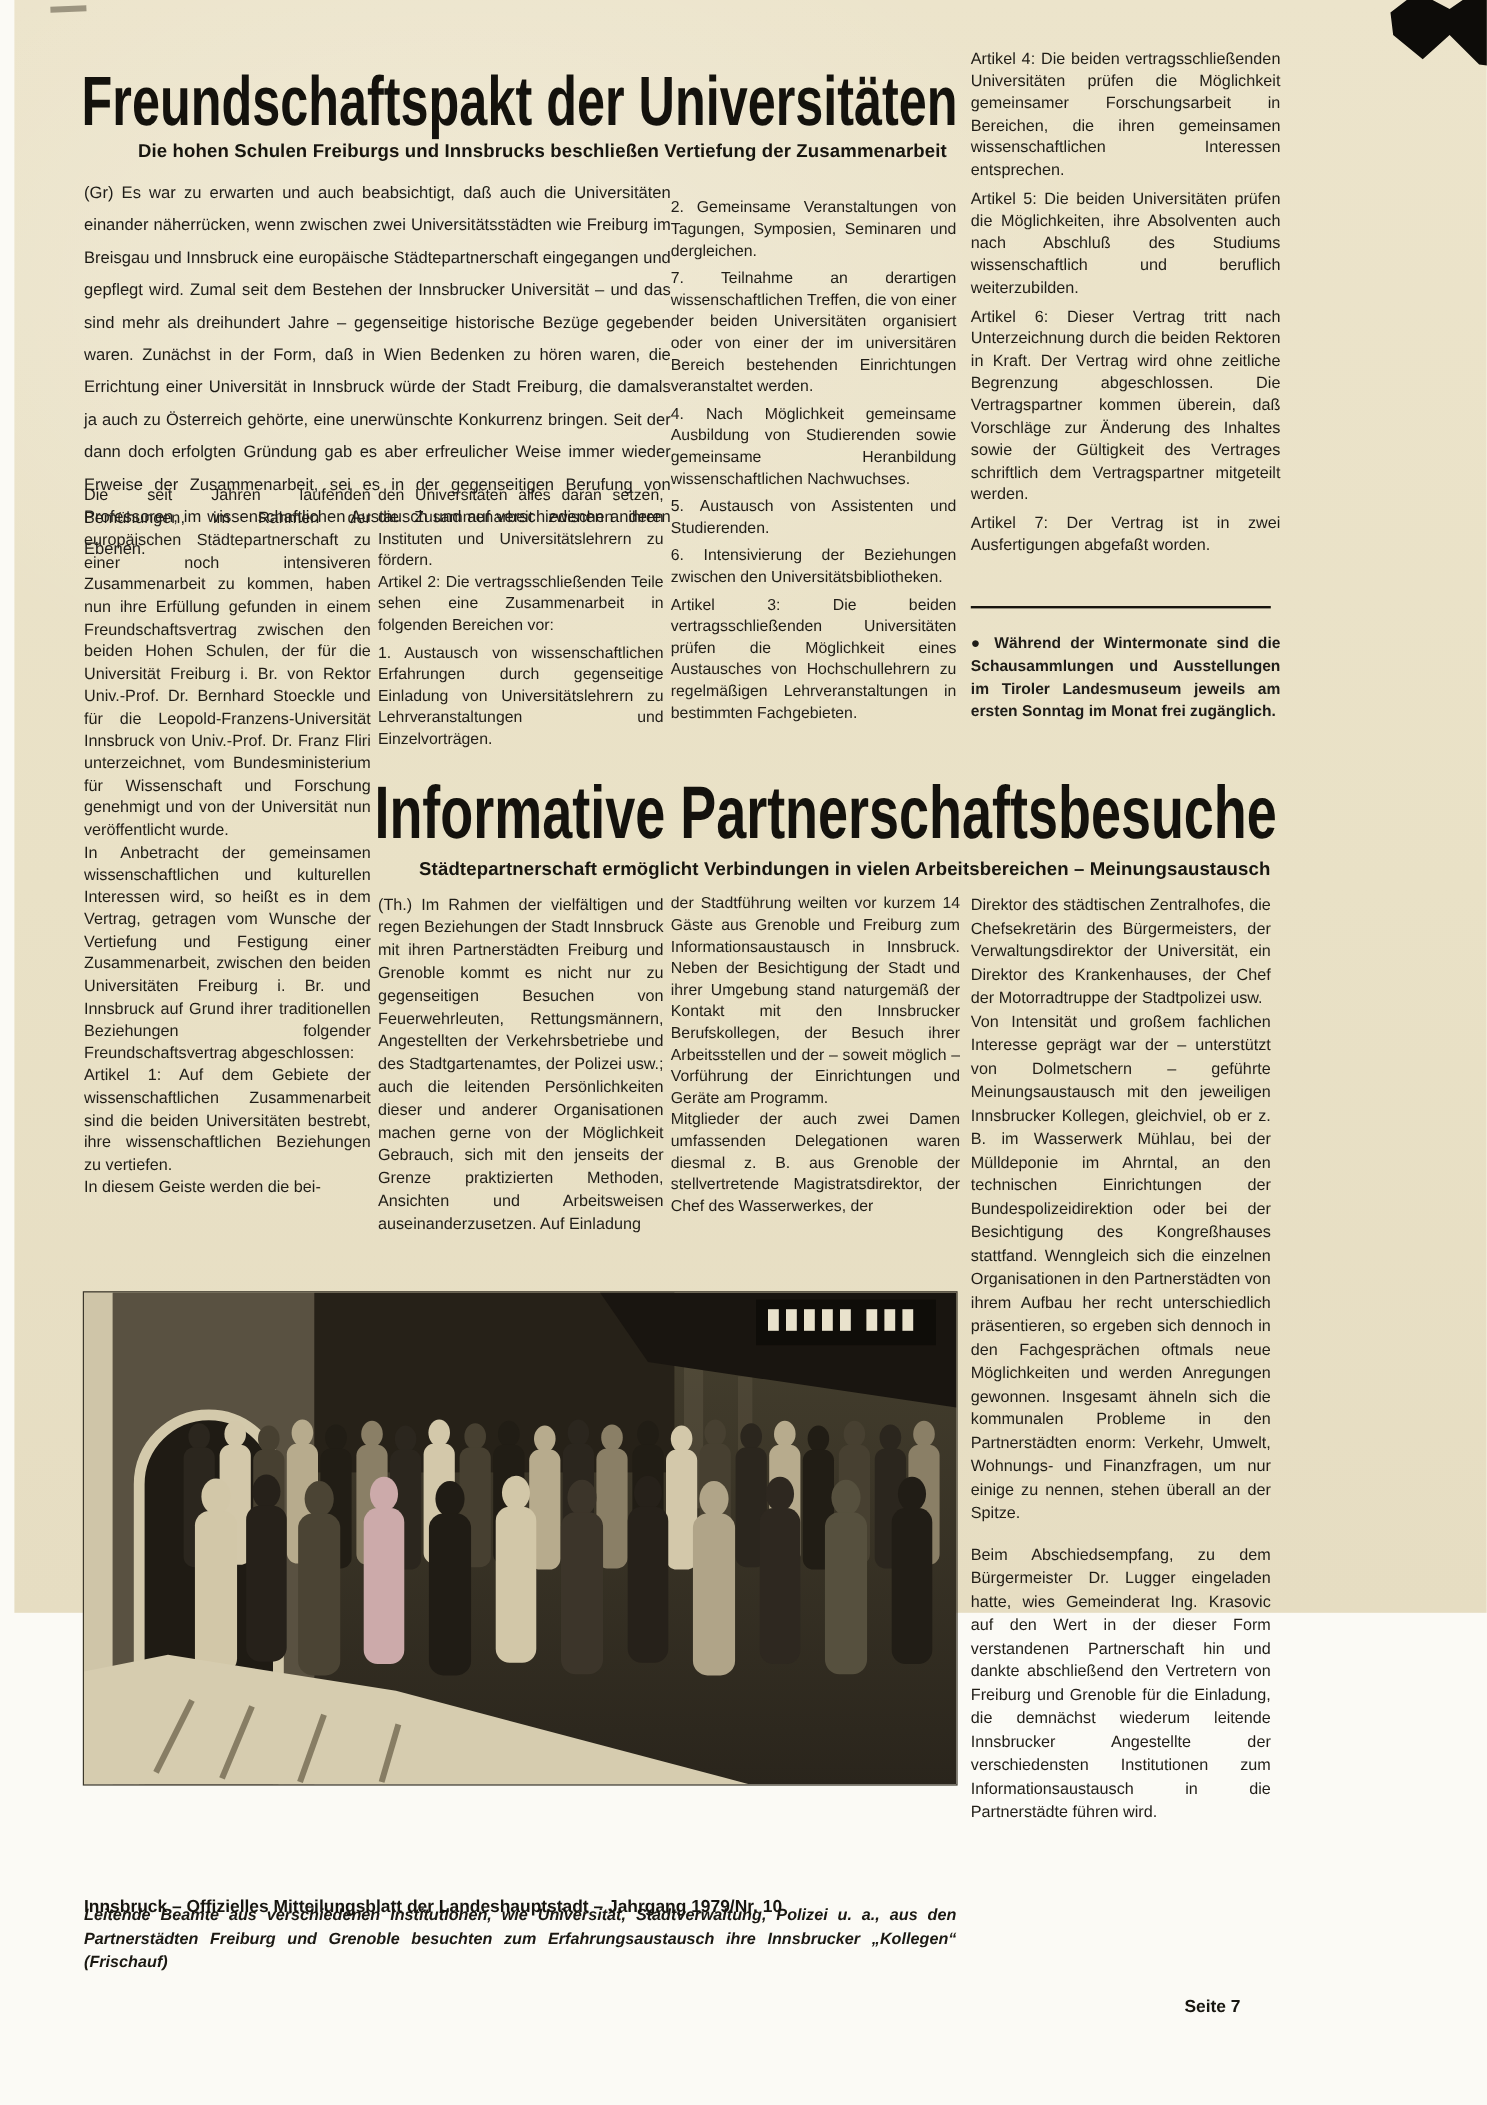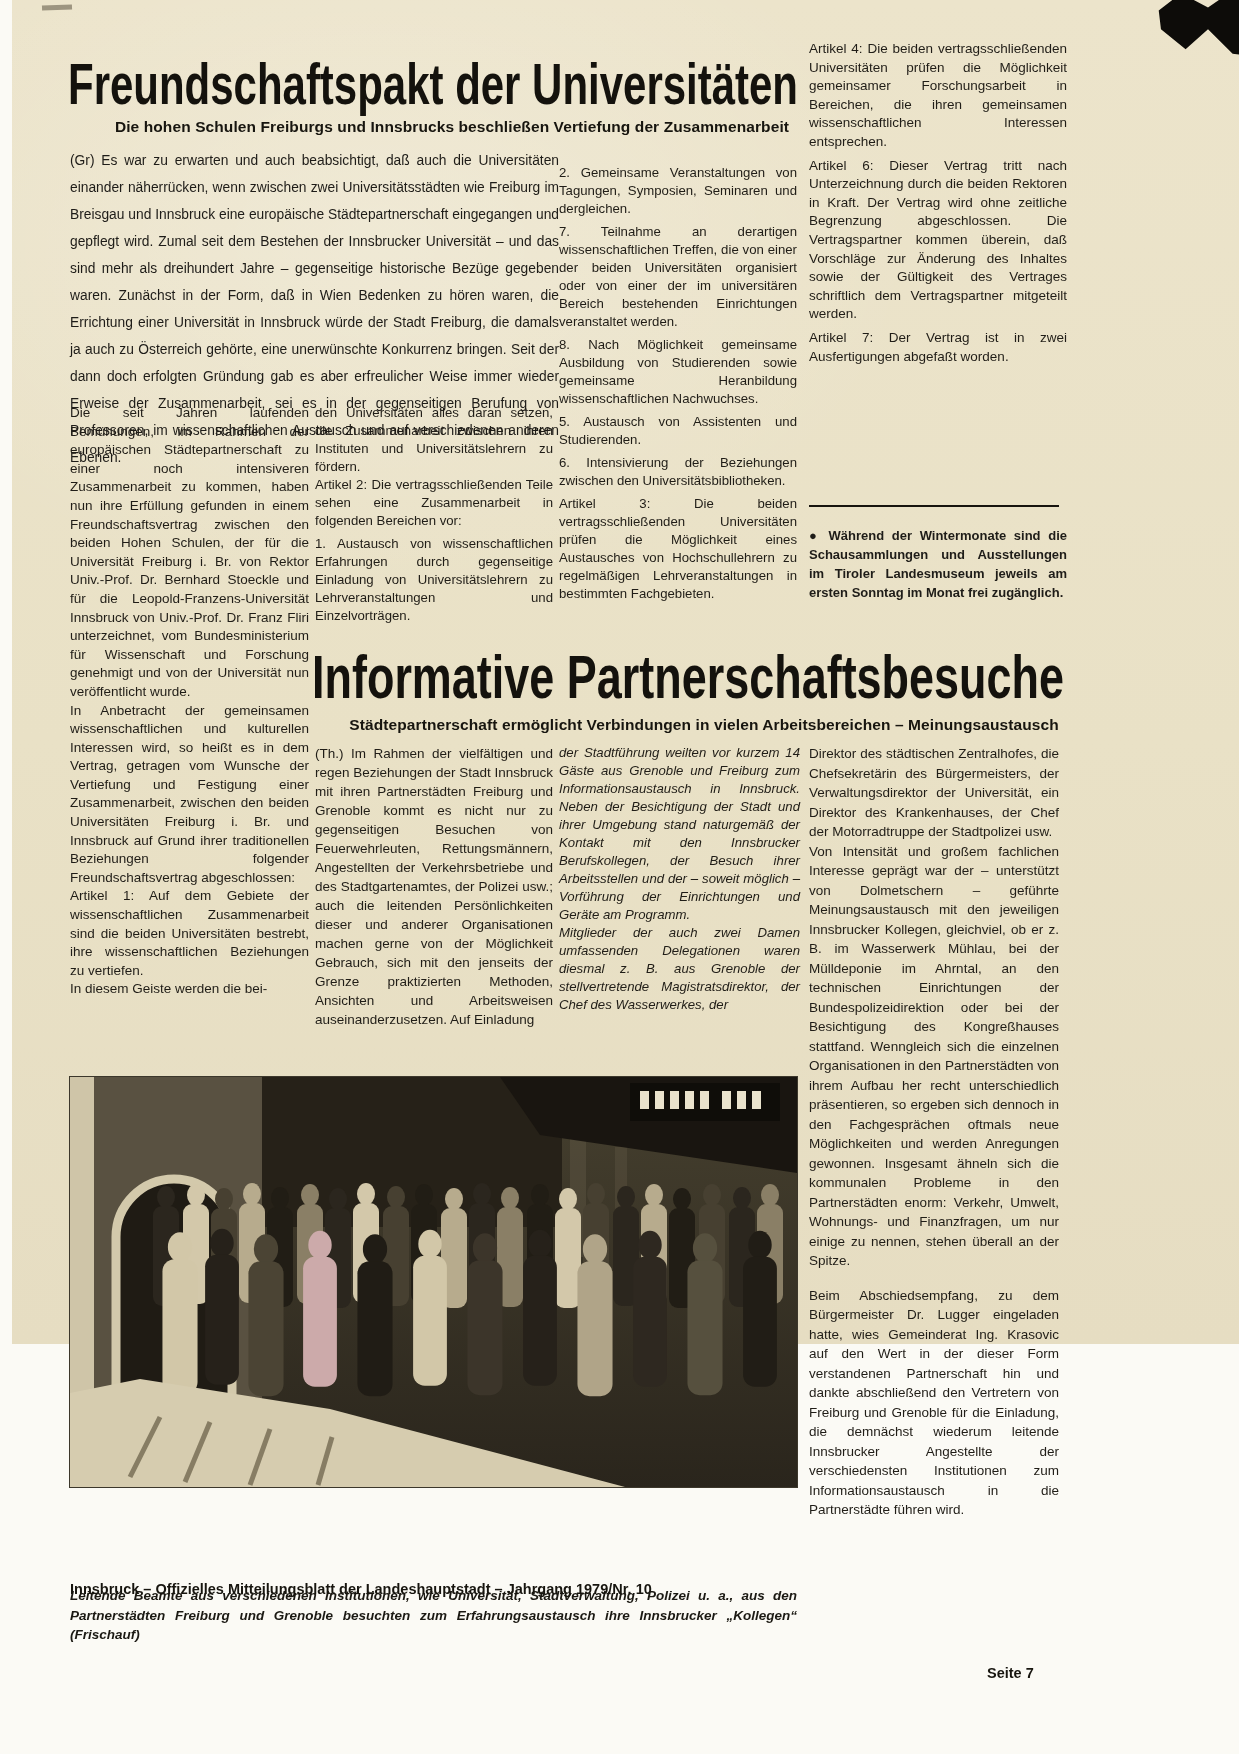--- a/index.html
+++ b/index.html
@@ -61,45 +61,46 @@
 
   <div class="bodycol tight" style="left:303px;top:404px;width:238px;">
     <p>den Universitäten alles daran setzen, die Zusammenarbeit zwischen ihren Instituten und Universitätslehrern zu fördern.</p>
     <p>Artikel 2: Die vertragsschließenden Teile sehen eine Zusammenarbeit in folgenden Bereichen vor:</p>
     <p class="g5">1. Austausch von wissenschaftlichen Erfahrungen durch gegenseitige Einladung von Universitätslehrern zu Lehrveranstaltungen und Einzelvorträgen.</p>
   </div>
 
   <div class="bodycol tight" style="left:547px;top:164px;width:238px;">
     <p>2. Gemeinsame Veranstaltungen von Tagungen, Symposien, Seminaren und dergleichen.</p>
     <p class="g5">7. Teilnahme an derartigen wissenschaftlichen Treffen, die von einer der beiden Universitäten organisiert oder von einer der im universitären Bereich bestehenden Einrichtungen veranstaltet werden.</p>
-    <p class="g5">8. Nach Möglichkeit gemeinsame Ausbildung von Studierenden sowie gemeinsame Heranbildung wissenschaftlichen Nachwuchses.</p>
+    <p class="g5">4. Nach Möglichkeit gemeinsame Ausbildung von Studierenden sowie gemeinsame Heranbildung wissenschaftlichen Nachwuchses.</p>
     <p class="g5">5. Austausch von Assistenten und Studierenden.</p>
     <p class="g5">6. Intensivierung der Beziehungen zwischen den Universitätsbibliotheken.</p>
     <p class="g5">Artikel 3: Die beiden vertragsschließenden Universitäten prüfen die Möglichkeit eines Austausches von Hochschullehrern zu regelmäßigen Lehrveranstaltungen in bestimmten Fachgebieten.</p>
   </div>
 
   <div class="bodycol" style="left:797px;top:40px;width:258px;">
     <p>Artikel 4: Die beiden vertragsschließenden Universitäten prüfen die Möglichkeit gemeinsamer Forschungsarbeit in Bereichen, die ihren gemeinsamen wissenschaftlichen Interessen entsprechen.</p>
+    <p class="g5">Artikel 5: Die beiden Universitäten prüfen die Möglichkeiten, ihre Absolventen auch nach Abschluß des Studiums wissenschaftlich und beruflich weiterzubilden.</p>
     <p class="g5">Artikel 6: Dieser Vertrag tritt nach Unterzeichnung durch die beiden Rektoren in Kraft. Der Vertrag wird ohne zeitliche Begrenzung abgeschlossen. Die Vertragspartner kommen überein, daß Vorschläge zur Änderung des Inhaltes sowie der Gültigkeit des Vertrages schriftlich dem Vertragspartner mitgeteilt werden.</p>
     <p class="g5">Artikel 7: Der Vertrag ist in zwei Ausfertigungen abgefaßt worden.</p>
   </div>
 
   <div class="notice-rule"></div>
   <div class="notice">● Während der Wintermonate sind die Schausammlungen und Ausstellungen im Tiroler Landesmuseum jeweils am ersten Sonntag im Monat frei zugänglich.</div>
 
   <svg class="head" style="position:absolute;left:298px;top:640px;" width="760" height="72" viewBox="0 0 760 72">
     <text x="2" y="58" font-size="62" textLength="752" lengthAdjust="spacingAndGlyphs">Informative Partnerschaftsbesuche</text>
   </svg>
   <div class="subtitle" style="left:332px;top:716px;width:720px;">Städtepartnerschaft ermöglicht Verbindungen in vielen Arbeitsbereichen – Meinungsaustausch</div>
 
   <div class="bodycol" style="left:303px;top:744px;width:238px;line-height:19px;">
     <p>(Th.) Im Rahmen der vielfältigen und regen Beziehungen der Stadt Innsbruck mit ihren Partnerstädten Freiburg und Grenoble kommt es nicht nur zu gegenseitigen Besuchen von Feuerwehrleuten, Rettungsmännern, Angestellten der Verkehrsbetriebe und des Stadtgartenamtes, der Polizei usw.; auch die leitenden Persönlichkeiten dieser und anderer Organisationen machen gerne von der Möglichkeit Gebrauch, sich mit den jenseits der Grenze praktizierten Methoden, Ansichten und Arbeitsweisen auseinanderzusetzen. Auf Einladung</p>
   </div>
 
-  <div class="bodycol tight" style="left:547px;top:744px;width:241px;font-style:italic;">
+  <div class="bodycol tight" style="left:547px;top:744px;width:241px;">
     <p>der Stadtführung weilten vor kurzem 14 Gäste aus Grenoble und Freiburg zum Informationsaustausch in Innsbruck. Neben der Besichtigung der Stadt und ihrer Umgebung stand naturgemäß der Kontakt mit den Innsbrucker Berufskollegen, der Besuch ihrer Arbeitsstellen und der – soweit möglich – Vorführung der Einrichtungen und Geräte am Programm.</p>
     <p>Mitglieder der auch zwei Damen umfassenden Delegationen waren diesmal z. B. aus Grenoble der stellvertretende Magistratsdirektor, der Chef des Wasserwerkes, der</p>
   </div>
 
   <div class="bodycol" style="left:797px;top:744px;width:250px;line-height:19.5px;">
     <p>Direktor des städtischen Zentralhofes, die Chefsekretärin des Bürgermeisters, der Verwaltungsdirektor der Universität, ein Direktor des Krankenhauses, der Chef der Motorradtruppe der Stadtpolizei usw.</p>
     <p>Von Intensität und großem fachlichen Interesse geprägt war der – unterstützt von Dolmetschern – geführte Meinungsaustausch mit den jeweiligen Innsbrucker Kollegen, gleichviel, ob er z. B. im Wasserwerk Mühlau, bei der Mülldeponie im Ahrntal, an den technischen Einrichtungen der Bundespolizeidirektion oder bei der Besichtigung des Kongreßhauses stattfand. Wenngleich sich die einzelnen Organisationen in den Partnerstädten von ihrem Aufbau her recht unterschiedlich präsentieren, so ergeben sich dennoch in den Fachgesprächen oftmals neue Möglichkeiten und werden Anregungen gewonnen. Insgesamt ähneln sich die kommunalen Probleme in den Partnerstädten enorm: Verkehr, Umwelt, Wohnungs- und Finanzfragen, um nur einige zu nennen, stehen überall an der Spitze.</p>
     <p class="g14">Beim Abschiedsempfang, zu dem Bürgermeister Dr. Lugger eingeladen hatte, wies Gemeinderat Ing. Krasovic auf den Wert in der dieser Form verstandenen Partnerschaft hin und dankte abschließend den Vertretern von Freiburg und Grenoble für die Einladung, die demnächst wiederum leitende Innsbrucker Angestellte der verschiedensten Institutionen zum Informationsaustausch in die Partnerstädte führen wird.</p>
   </div>
 

